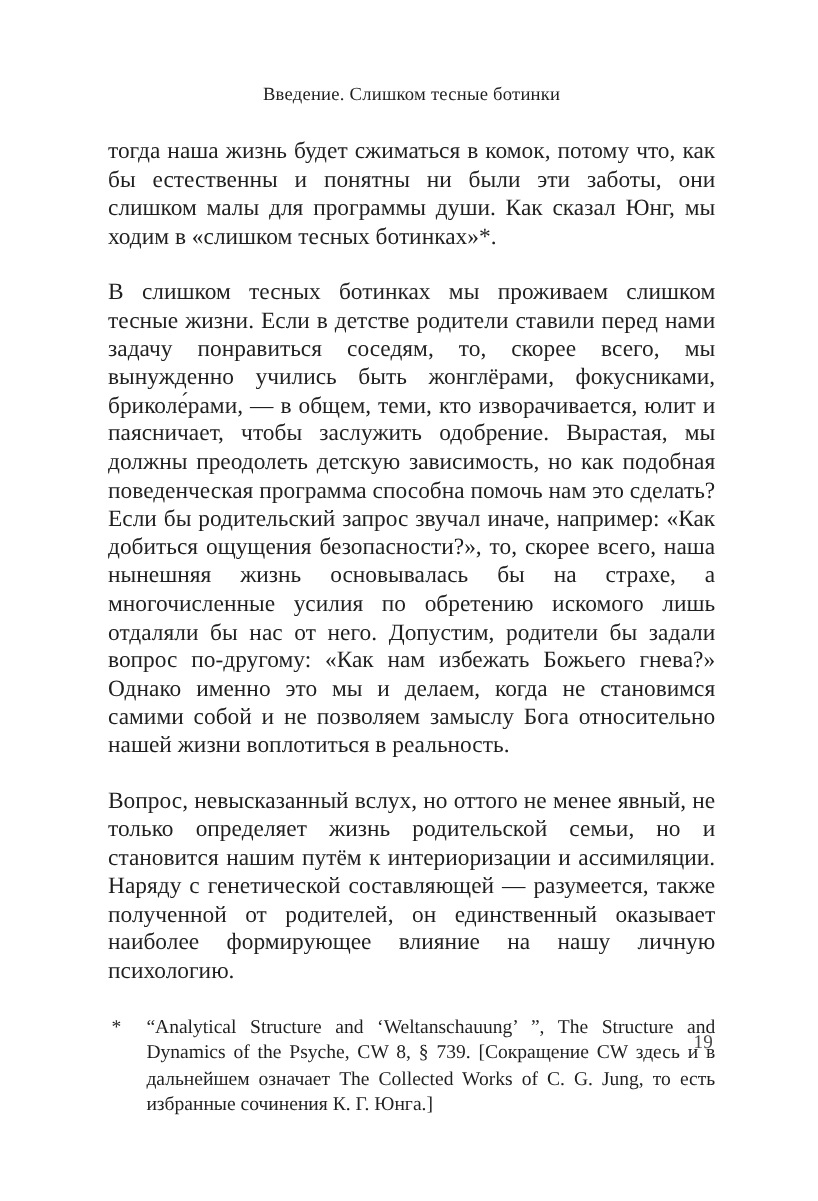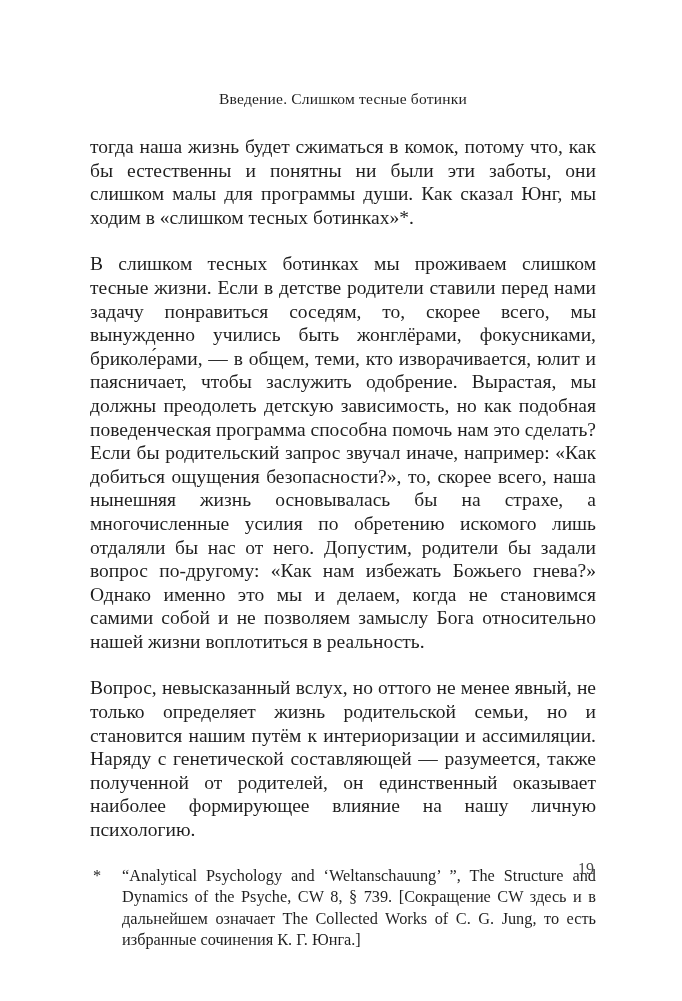--- a/index.html
+++ b/index.html
@@ -5,21 +5,21 @@
   html, body { margin: 0; padding: 0; }
   body { background: #ffffff; }
 
   .page {
     position: relative;
     width: 682px;
     height: 950px;
     box-sizing: border-box;
     background: var(--bg, #ffffff);
     color: var(--text, #1f1f1f);
-    padding: 90px 86px 0 90px;
+    padding: 70px 86px 0 90px;
     font-family: "Liberation Serif", "DejaVu Serif", serif;
     overflow: hidden;
   }
 
   .running-head {
     font-size: 15.5px;
     line-height: 18px;
     text-align: center;
     margin: 0 0 27px 0;
     letter-spacing: 0.2px;
@@ -68,18 +68,18 @@
   <div class="running-head">Введение. Слишком тесные ботинки</div>
 
   <div class="body-text" id="paragraphs">
       <p class="para"><span>тогда наша жизнь будет сжиматься в комок, потому что, как бы естественны и понятны ни были эти заботы, они слишком малы для программы души. Как сказал Юнг, мы ходим в «слишком тесных ботинках»*.</span></p>
       <p class="para"><span>В слишком тесных ботинках мы проживаем слишком тесные жизни. Если в детстве родители ставили перед нами задачу понравиться соседям, то, скорее всего, мы вынужденно учились быть жонглёрами, фокусниками, </span><span class="italic">бриколе́рами</span><span>, — в общем, теми, кто изворачивается, юлит и паясничает, чтобы заслужить одобрение. Вырастая, мы должны преодолеть детскую зависимость, но как подобная поведенческая программа способна помочь нам это сделать? Если бы родительский запрос звучал иначе, например: «Как добиться ощущения безопасности?», то, скорее всего, наша нынешняя жизнь основывалась бы на страхе, а многочисленные усилия по обретению искомого лишь отдаляли бы нас от него. Допустим, родители бы задали вопрос по-другому: «Как нам избежать Божьего гнева?» Однако именно это мы и делаем, когда не становимся самими собой и не позволяем замыслу Бога относительно нашей жизни воплотиться в реальность.</span></p>
       <p class="para"><span>Вопрос, невысказанный вслух, но оттого не менее явный, не только определяет жизнь родительской семьи, но и становится нашим путём к интериоризации и ассимиляции. Наряду с генетической составляющей — разумеется, также полученной от родителей, он единственный оказывает наиболее формирующее влияние на нашу личную психологию.</span></p>
     </div>
 
   <div class="footnote">
     <span class="fn-marker">*</span>
-    <span class="fn-text" id="footnote-text"><span>“Analytical Psychology and ‘Weltanschauung’ ”, </span><span class="italic">The Structure and Dynamics of the Psyche,</span><span> CW 8, § 739. [Сокращение CW здесь и в дальнейшем означает </span><span class="italic">The Collected Works of C. G. Jung,</span><span> то есть избранные сочинения К. Г. Юнга.]</span></span>
+    <span class="fn-text" id="footnote-text"><span>“Analytical Structure and ‘Weltanschauung’ ”, </span><span class="italic">The Structure and Dynamics of the Psyche,</span><span> CW 8, § 739. [Сокращение CW здесь и в дальнейшем означает </span><span class="italic">The Collected Works of C. G. Jung,</span><span> то есть избранные сочинения К. Г. Юнга.]</span></span>
   </div>
 
   <div class="page-number">19</div>
 
 </div>
 
 </body></html>

